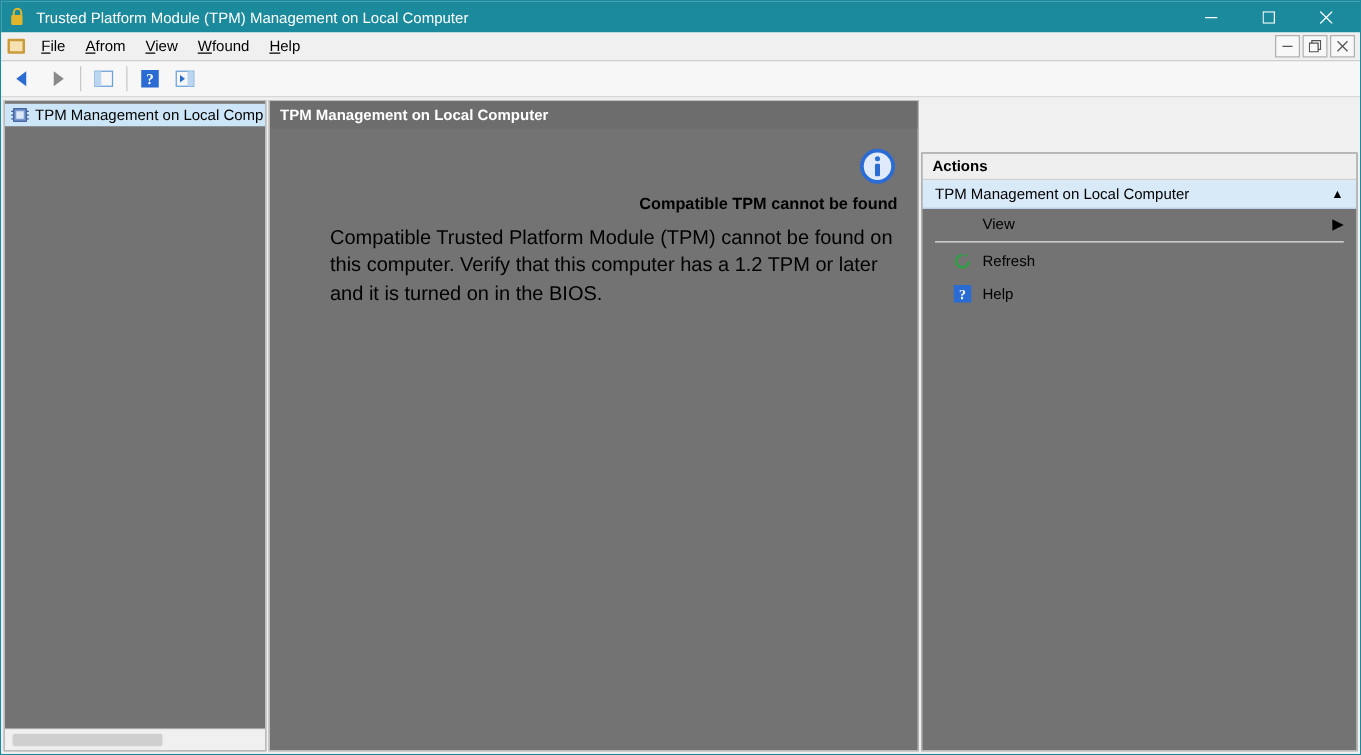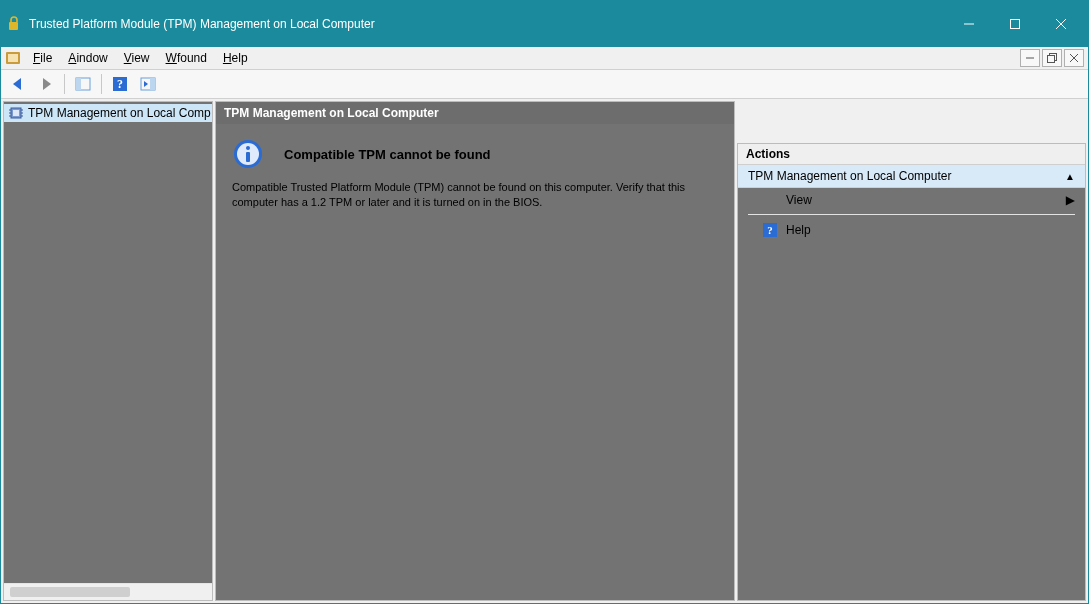--- a/index.html
+++ b/index.html
@@ -1,18 +1,18 @@
 <!DOCTYPE html>
 <html><head>
 <meta charset="utf-8">
 <style>
   html,body{margin:0;padding:0;font-family:"Segoe UI",Tahoma,sans-serif;font-size:12px;color:#000;background:#fff;}
   .window{width:1089px;height:604px;box-sizing:border-box;border:1px solid #1a8a9c;display:flex;flex-direction:column;background:#fff;}
   
-  .titlebar{height:46px;background:#1a8a9c;color:#fff;display:flex;align-items:center;padding:0 4px 0 6px;}
+  .titlebar{height:25px;background:#1a8a9c;color:#fff;display:flex;align-items:center;padding:0 4px 0 6px;}
   .titlebar .app-icon{width:16px;height:16px;margin-right:6px;display:inline-flex;align-items:center;justify-content:center;}
   .titlebar .title{flex:1;font-size:12px;}
   .win-controls{display:flex;}
   .win-btn{width:46px;height:30px;display:flex;align-items:center;justify-content:center;color:#fff;cursor:default;}
   .win-btn svg{width:10px;height:10px;stroke:#fff;stroke-width:1;fill:none;}
   
   .menubar{height:22px;display:flex;align-items:center;padding:0 2px;background:#f0f0f0;border-bottom:1px solid #d0d0d0;position:relative;}
   .mmc-icon{width:16px;height:16px;margin:0 4px 0 2px;display:inline-flex;align-items:center;justify-content:center;}
   .menu-item{padding:2px 8px;cursor:default;}
   .menu-item .ul{text-decoration:underline;}
@@ -32,24 +32,24 @@
   
   .tree{flex:1;overflow:hidden;padding-top:2px;}
   .tree-row{display:flex;align-items:center;gap:4px;padding:1px 4px;white-space:nowrap;overflow:hidden;}
   .tree-row.sel{background:#cde6f7;}
   .tree-row .node-icon{width:16px;height:16px;flex:0 0 16px;}
   .hscroll{height:16px;border-top:1px solid #e5e5e5;display:flex;align-items:center;background:#f0f0f0;}
   .hscroll .thumb{width:120px;height:10px;background:#cfcfcf;margin-left:6px;border-radius:2px;}
   
   .center-header{background:#6d6d6d;color:#fff;font-weight:600;padding:4px 8px;font-size:12px;}
   .center-content{padding:14px 16px 10px 16px;flex:1;overflow:auto;}
-  .msg-head{display:flex;align-items:center;gap:20px;margin-bottom:10px;}
+  .msg-head{display:flex;align-items:flex-end;gap:6px;margin-bottom:10px;flex-direction:column;}
   .info-icon{width:32px;height:32px;flex:0 0 32px;}
   .msg-title{font-weight:700;font-size:13px;}
-  .msg-body{font-size:11px;line-height:1.4;}
+  .msg-body{font-size:16px;line-height:1.4;margin-left:32px;}
   
   .actions-hdr{background:#efefef;border-bottom:1px solid #cfcfcf;padding:3px 8px;font-weight:700;font-size:12px;}
   .actions-group-hdr{background:#d8e9f8;border-bottom:1px solid #b9d4ee;padding:4px 10px;font-size:12px;display:flex;align-items:center;justify-content:space-between;}
   .actions-group-hdr .chev{font-size:10px;}
   .action-row{display:flex;align-items:center;gap:8px;padding:5px 10px 5px 24px;cursor:default;}
   .action-row .aicon{width:16px;height:16px;flex:0 0 16px;display:inline-flex;align-items:center;justify-content:center;}
   .action-row.no-icon{padding-left:48px;justify-content:space-between;}
   .action-sep{height:1px;background:#e3e3e3;margin:2px 10px;}
 </style>
 </head>
@@ -86,21 +86,21 @@
   </div>
 
   <div class="menubar">
     <span class="mmc-icon">
       <svg viewBox="0 0 16 16">
           <rect x="1" y="2" width="14" height="12" rx="1" fill="#c99b3b"></rect>
           <rect x="3" y="4" width="10" height="8" fill="#f5e2b0"></rect>
         </svg>
     </span>
     <div class="menu-item"><span class="ul">F</span><span>ile</span></div>
-    <div class="menu-item"><span class="ul">A</span><span>indow</span></div>
+    <div class="menu-item"><span class="ul">A</span><span>from</span></div>
     <div class="menu-item"><span class="ul">V</span><span>iew</span></div>
     <div class="menu-item"><span class="ul">W</span><span>found</span></div>
     <div class="menu-item"><span class="ul">H</span><span>elp</span></div>
     <div class="menubar-right">
       <div class="mini-btn">
           <svg viewBox="0 0 10 10">
             <line x1="1" y1="5" x2="9" y2="5"></line>
           </svg>
         </div>
       <div class="mini-btn">
@@ -204,20 +204,29 @@
         <span class="chev">▲</span>
       </div>
       <div class="action-row no-icon">
         <span>View</span>
         <span>▶</span>
       </div>
       <div class="action-sep"></div>
       <div class="action-row">
         <span class="aicon">
           <svg viewBox="0 0 16 16">
+              <path d="M8 3 a5 5 0 1 0 5 5" fill="none" stroke="#2f9e44" stroke-width="2"></path>
+              <path d="M11 2 L13 4 L9 4 Z" fill="#2f9e44"></path>
+            </svg>
+        </span>
+        <span>Refresh</span>
+      </div>
+      <div class="action-row">
+        <span class="aicon">
+          <svg viewBox="0 0 16 16">
               <rect x="1" y="1" width="14" height="14" fill="#2a6bd4"></rect>
               <text x="8" y="12" text-anchor="middle" font-size="11" fill="#fff" font-family="Segoe UI" font-weight="bold">?</text>
             </svg>
         </span>
         <span>Help</span>
       </div>
     </div>
 
   </div>
 </div>

